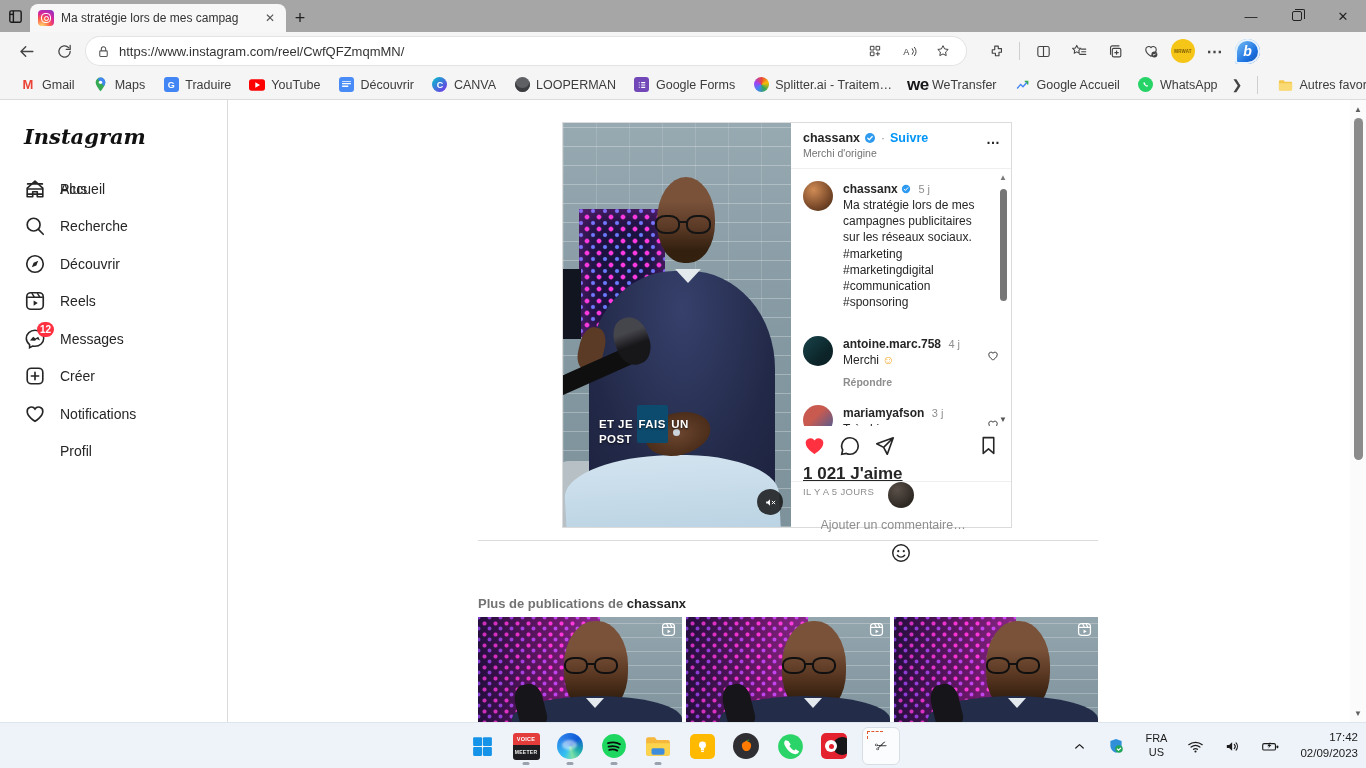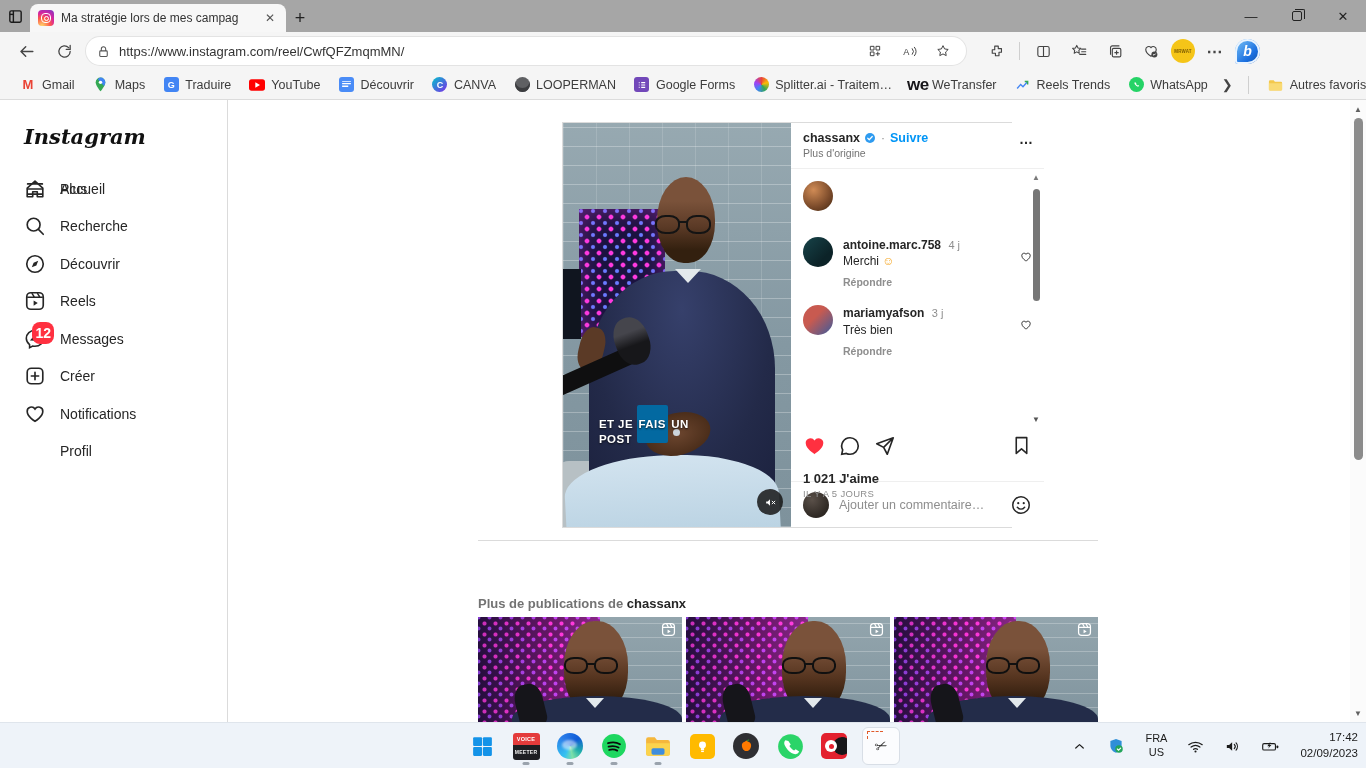--- a/index.html
+++ b/index.html
@@ -42,21 +42,21 @@
   .ic-circle { width:15px; height:15px; border-radius:50%; display:flex; align-items:center; justify-content:center; color:#fff; font-size:9px; font-weight:bold; }
   .ic-we { font-weight:800; font-size:17px; color:#17161a; letter-spacing:-.5px; }
 
   
   .page { position:absolute; left:0; top:100px; width:1366px; height:622px; background:#fff; }
   .sidebar { position:absolute; left:0; top:0; width:228px; height:622px; border-right:1px solid #dbdbdb; background:#fff; }
   .ig-logo { position:absolute; left:24px; top:24px; font-family:"DejaVu Serif", serif; font-style:italic; font-weight:bold; font-size:21px; color:#111; }
   .nav { position:absolute; left:0; top:70px; width:100%; }
   .nav-item { height:37.5px; display:flex; align-items:center; gap:14px; padding:0 24px; font-size:14px; color:#262626; }
   .nav-ic { width:22px; height:22px; position:relative; flex:0 0 22px; }
-  .badge { position:absolute; top:-6px; right:-8px; min-width:16px; height:22px; background:#ff3040; color:#fff; border-radius:8px; font-size:14px; font-weight:bold; display:flex; align-items:center; justify-content:center; padding:0 3px; }
+  .badge { position:absolute; top:-6px; right:-8px; min-width:16px; height:15px; background:#ff3040; color:#fff; border-radius:8px; font-size:10px; font-weight:bold; display:flex; align-items:center; justify-content:center; padding:0 3px; }
   .avatar-sm { width:22px; height:22px; border-radius:50%; background:radial-gradient(circle at 35% 30%, #9aa0a6, #55595e 70%, #33363a); }
   .nav-plus { position:absolute; left:0; bottom:18px; width:100%; }
 
   .page-scrollbar { position:absolute; right:0; top:0; width:16px; height:622px; background:#fbfbfb; }
   .ps-arrow { position:absolute; left:0; width:16px; height:14px; display:flex; align-items:center; justify-content:center; color:#606060; font-size:8px; }
   .ps-thumb { position:absolute; left:3.5px; top:18px; width:9px; height:342px; background:#8b8b8b; border-radius:5px; }
 
   
   .card { position:absolute; left:562px; top:22px; width:450px; height:406px; border:1px solid #dbdbdb; background:#fff; display:flex; }
   .video { position:relative; width:228px; height:404px; background:#8fa0a8; overflow:hidden; flex:0 0 228px; }
@@ -77,21 +77,21 @@
   .lens.l { left:92px; } .lens.r { left:123px; }
   .g-bridge { position:absolute; left:115px; top:98px; width:10px; height:2.4px; background:#141414; }
   .p-collar { position:absolute; left:112px; top:146px; width:26px; height:14px; background:#e3e9ec; clip-path:polygon(0 0,100% 0,50% 100%); }
   .p-hand { position:absolute; left:16px; top:204px; width:25px; height:44px; background:#5b3a26; border-radius:42%; transform:rotate(14deg); }
   .p-hands { position:absolute; left:82px; top:290px; width:66px; height:42px; background:radial-gradient(#6b452e,#492c19 75%); border-radius:50%; transform:rotate(-14deg); }
   .p-ring { position:absolute; left:110px; top:306px; width:7px; height:7px; background:#cdd5dc; border-radius:50%; }
   .p-jeans { position:absolute; left:2px; top:332px; width:214px; height:84px; background:linear-gradient(#d2e3ef,#b9d2e2); border-radius:44% 52% 0 0; transform:rotate(-3deg); }
   .v-mic-arm { position:absolute; left:-16px; top:238px; width:100px; height:18px; background:#0f0f10; border-radius:9px; transform:rotate(-24deg); }
   .v-mic-head { position:absolute; left:52px; top:194px; width:34px; height:48px; background:linear-gradient(#45454c 30%, #17171a 60%); border-radius:45%; transform:rotate(-20deg); }
   .v-cap { position:absolute; left:36px; top:294px; width:140px; color:#fff; font-weight:bold; font-size:11.5px; line-height:1.3; letter-spacing:.4px; text-shadow:0 1px 2px rgba(0,0,0,.75); }
-  .v-cap .hl { background:#0369a1; padding:13px 2px; border-radius:2px; }
+  .v-cap .hl { background:#0c4a6e; padding:13px 2px; border-radius:2px; }
   .v-mute { position:absolute; right:8px; bottom:12px; width:26px; height:26px; border-radius:50%; background:rgba(22,22,22,.85); display:flex; align-items:center; justify-content:center; }
 
   .panel { flex:1; display:flex; flex-direction:column; background:#fff; }
   .p-header { height:46px; border-bottom:1px solid #efefef; padding:8px 12px; position:relative; }
   .ph-row { display:flex; align-items:center; gap:4px; }
   .uname { font-size:12.5px; font-weight:bold; color:#262626; }
   .dot-sep { color:#8e8e8e; font-size:12px; margin:0 1px; }
   .follow { font-size:12.5px; font-weight:bold; color:#0095f6; }
   .audio { font-size:10.5px; color:#737373; margin-top:2px; }
   .more-dots { position:absolute; right:10px; top:8px; font-size:14px; font-weight:bold; color:#262626; letter-spacing:1px; }
@@ -109,24 +109,24 @@
   .c-heart { position:absolute; right:-14px; top:14px; }
   .emoji { color:#f5a623; font-size:12px; }
   .cm-scroll { position:absolute; right:2px; top:4px; width:12px; height:251px; }
   .cm-up { position:absolute; top:0; left:0; width:12px; text-align:center; color:#7a7a7a; font-size:8px; }
   .cm-thumb { position:absolute; left:2.5px; top:16px; width:7px; height:112px; background:#767676; border-radius:4px; }
   .cm-down { position:absolute; bottom:0; left:0; width:12px; text-align:center; color:#555; font-size:8px; }
 
   .actions { height:55px; padding:8px 12px 0; position:relative; }
   .act-row { display:flex; align-items:center; gap:13px; }
   .act-bm { margin-left:auto; }
-  .likes { font-size:13px; font-weight:bold; color:#262626; margin-top:14px; }
+  .likes { font-size:17px; font-weight:bold; color:#262626; margin-top:7px;text-decoration:underline; }
   .ago { font-size:9.5px; color:#8e8e8e; letter-spacing:.3px; margin-top:2px; }
 
-  .add-comment { height:46px; border-top:1px solid #efefef; display:flex; align-items:center; padding:0 12px; gap:10px; margin-top:auto; }
+  .add-comment { height:46px; border-top:1px solid #efefef; display:flex; align-items:center; padding:0 12px; gap:10px; margin-top:auto;flex-direction:column; }
   .ac-av { width:26px; height:26px; border-radius:50%; background:radial-gradient(circle at 35% 30%, #5a5049, #2e2823 70%); flex:0 0 26px; }
   .ac-input { flex:1; border:none; outline:none; font-size:12.5px; color:#262626; font-family:"Liberation Sans",sans-serif; background:transparent; }
   .ac-input::placeholder { color:#8e8e8e; }
 
   .hr { position:absolute; left:478px; top:440px; width:620px; height:1px; background:#dbdbdb; }
   .more-head { position:absolute; left:478px; top:496px; font-size:13px; font-weight:bold; color:#737373; }
   .more-head b { color:#262626; }
   .thumbs { position:absolute; left:478px; top:517px; display:flex; gap:4px; }
   .thumb { position:relative; width:204px; height:105px; background:#8fa0a8; overflow:hidden; }
   .t-led { position:absolute; left:0; top:0; width:122px; height:105px; background:#27103e;
@@ -348,21 +348,21 @@
         </span>
         <span>WeTransfer</span>
       </div>
     <div class="bm">
         <span class="bmic">
           <svg width="14" height="12" viewBox="0 0 24 20">
             <path d="M2 16l6-7 4 4 8-9" stroke="#4285f4" stroke-width="2.4" fill="none"></path>
             <path d="M15 4h5v5" stroke="#34a853" stroke-width="2.4" fill="none"></path>
           </svg>
         </span>
-        <span>Reels Trends</span>
+        <span>Google Accueil</span>
       </div>
     <div class="bm">
         <span class="bmic">
           <span class="ic-circle" style="background:#25d366;">
             <svg width="9" height="9" viewBox="0 0 24 24">
               <path d="M7.5 6c-1.2 1.2-1.6 3 .5 6s4 4.6 6.2 5.4c1.8.6 3.2.2 4-.7l.9-1.2-3-2-1.3 1.1c-1.4-.6-3.2-2.3-4-3.8l1.1-1.3-2-3z" fill="#fff"></path>
             </svg>
           </span>
         </span>
         <span>WhatsApp</span>
@@ -501,28 +501,38 @@
             <span class="uname">chassanx</span>
             <span>
                 <svg width="12" height="12" viewBox="0 0 24 24">
                   <circle cx="12" cy="12" r="10" fill="#2e9bf0"></circle>
                   <path d="M7.5 12.5l3 3L16.5 9" stroke="#fff" stroke-width="2.4" fill="none" stroke-linecap="round" stroke-linejoin="round"></path>
                 </svg>
               </span>
             <span class="dot-sep">·</span>
             <span class="follow">Suivre</span>
           </div>
-          <div class="audio">Plus d'origine</div>
+          <div class="audio">Merchi d'origine</div>
           <div class="more-dots">…</div>
         </div>
 
         <div class="comments">
 
           <div class="c-row">
             <div class="c-av av-chassanx"></div>
+            <div class="c-body">
+              <span class="c-name">chassanx</span>
+              <svg style="display:inline-block;vertical-align:-1px" width="10" height="10" viewBox="0 0 24 24">
+                  <circle cx="12" cy="12" r="10" fill="#2e9bf0"></circle>
+                  <path d="M7.5 12.5l3 3L16.5 9" stroke="#fff" stroke-width="2.4" fill="none" stroke-linecap="round"></path>
+                </svg>
+              <span class="c-time">5 j</span>
+              <div>Ma stratégie lors de mes campagnes publicitaires sur les réseaux sociaux.</div>
+              <div>#marketing #marketingdigital #communication #sponsoring</div>
+            </div>
           </div>
 
           <div class="c-row" style="margin-top:26px;">
             <div class="c-av av-antoine"></div>
             <div class="c-body">
               <span class="c-name">antoine.marc.758</span>
               <span class="c-time">4 j</span>
               <div><span>Merchi</span> <span class="emoji">☺</span></div>
               <div class="c-reply">Répondre</div>
             </div>

